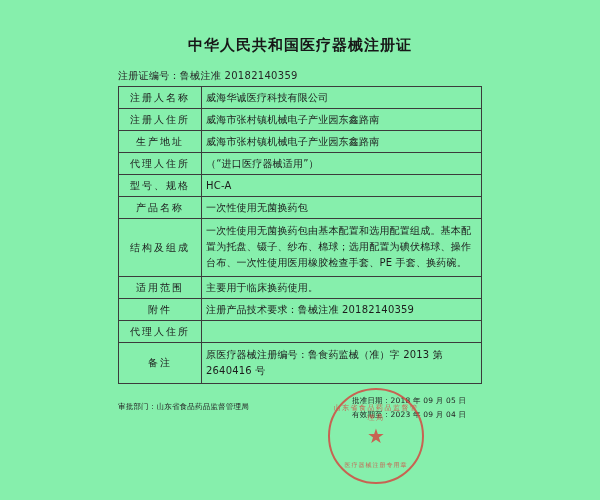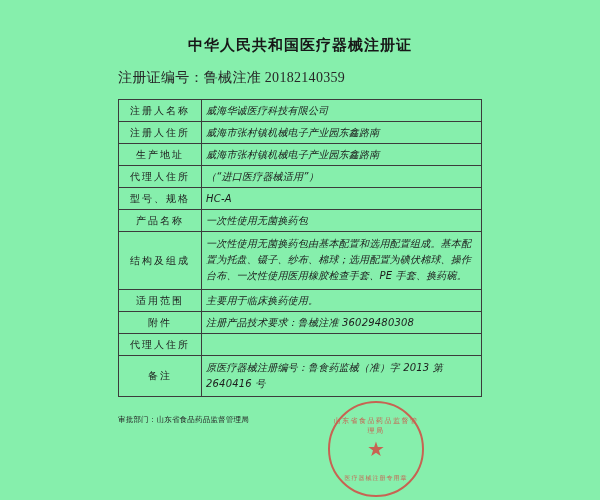--- a/index.html
+++ b/index.html
@@ -24,25 +24,24 @@
   .doc-title {
     text-align: center;
     font-size: 15px;
     font-weight: bold;
     letter-spacing: 1px;
     color: #171717;
     padding-top: 36px;
     font-family: "DejaVu Serif", "Liberation Serif", serif;
   }
   .reg-no {
-    font-size: 14px;
+    font-size: 10px;
     color: #262626;
-    margin: 14px 0 12px 118px;
+    margin: 14px 0 3px 118px;
     letter-spacing: 0.3px;
-    font-family: Liberation Serif, serif;
   }
   table.cert {
     border-collapse: collapse;
     margin: 0 auto;
     width: 364px;
     table-layout: fixed;
   }
   table.cert td {
     border: 1px solid #3b3b3b;
     font-size: 10px;
@@ -53,21 +52,20 @@
   }
   td.label {
     width: 74px;
     text-align: center;
     letter-spacing: 2px;
     white-space: nowrap;
   }
   td.value {
     padding-left: 7px;
     letter-spacing: 0.2px;
-    font-style: italic;
   }
   td.value.tall {
     line-height: 1.62;
     padding-top: 4px;
     padding-bottom: 4px;
   }
   .footer {
     position: relative;
     margin-top: 10px;
     height: 100px;
@@ -162,35 +160,39 @@
       <tr>
         <td class="label">结构及组成</td>
         <td class="value tall">一次性使用无菌换药包由基本配置和选用配置组成。基本配置为托盘、镊子、纱布、棉球；选用配置为碘伏棉球、操作台布、一次性使用医用橡胶检查手套、PE 手套、换药碗。</td>
       </tr>
       <tr>
         <td class="label">适用范围</td>
         <td class="value">主要用于临床换药使用。</td>
       </tr>
       <tr>
         <td class="label">附件</td>
-        <td class="value">注册产品技术要求：鲁械注准 36029480308</td>
+        <td class="value">注册产品技术要求：鲁械注准 20182140359</td>
       </tr>
       <tr>
         <td class="label">代理人住所</td>
         <td class="value"></td>
       </tr>
       <tr>
         <td class="label">备注</td>
         <td class="value tall">原医疗器械注册编号：鲁食药监械（准）字 2013 第 2640416 号</td>
       </tr>
     </tbody>
   </table>
 
   <div class="footer">
     <div class="approve">审批部门：山东省食品药品监督管理局</div>
+    <div class="dates">
+      <div>批准日期：2018 年 09 月 05 日</div>
+      <div>有效期至：2023 年 09 月 04 日</div>
+    </div>
     <div class="seal">
       <div class="arc-top">山东省食品药品监督管理局</div>
       <div class="star">★</div>
       <div class="arc-bottom">医疗器械注册专用章</div>
     </div>
   </div>
 
 </div>
 
 </body></html>

